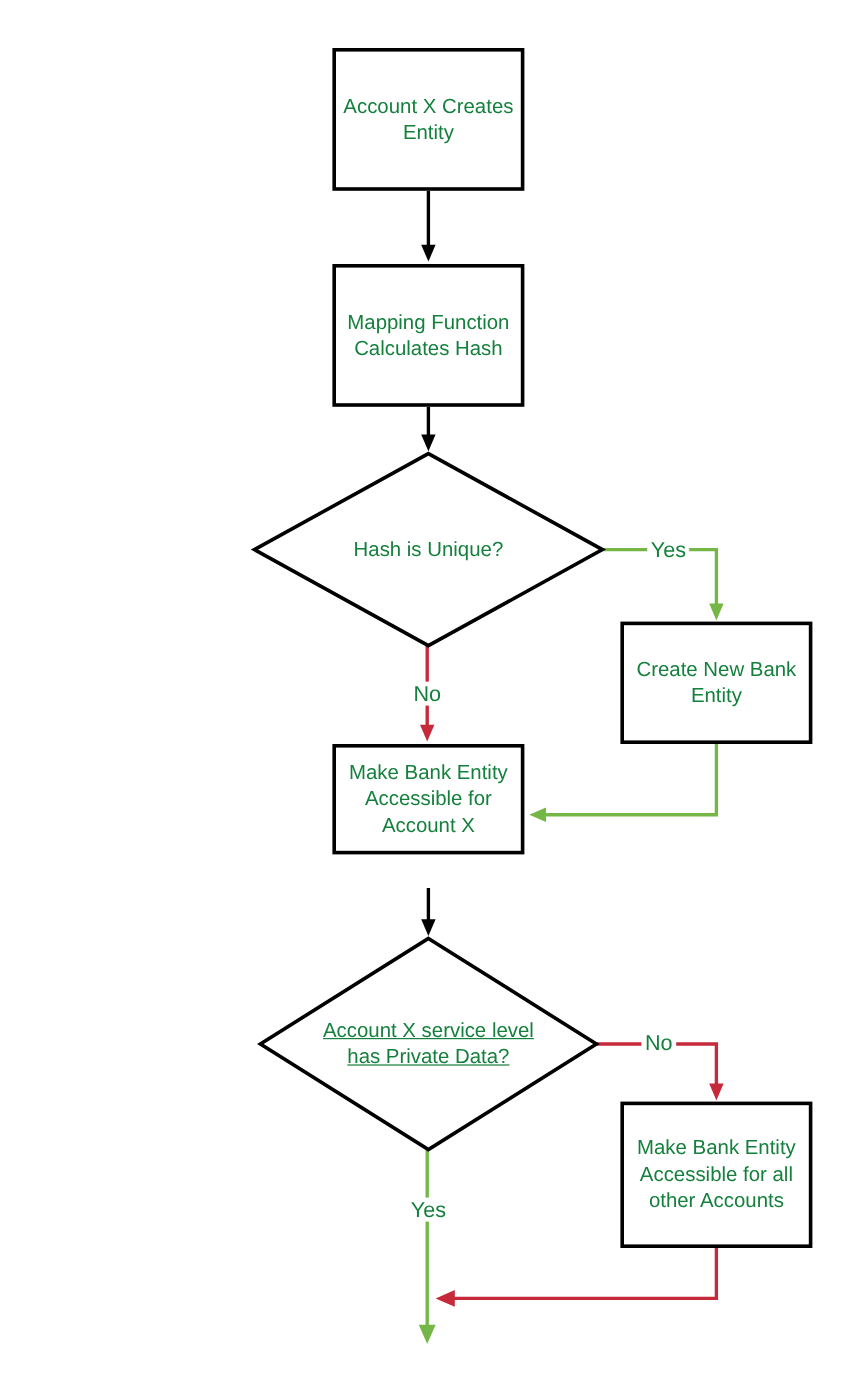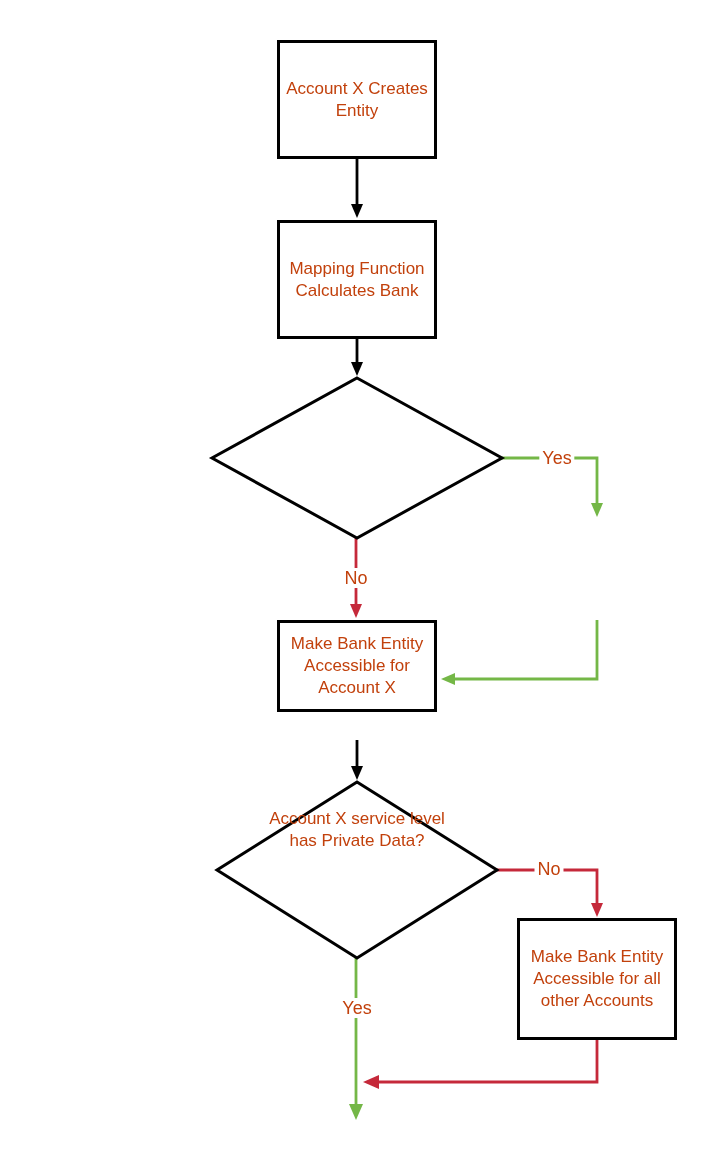--- a/index.html
+++ b/index.html
@@ -3,21 +3,21 @@
 <meta charset="utf-8">
 <style>
   * { margin: 0; padding: 0; box-sizing: border-box; }
   html, body { background: #ffffff; }
   .canvas {
     position: relative;
     width: 717px;
     height: 1160px;
     background: #ffffff;
     font-family: "Liberation Sans", "DejaVu Sans", sans-serif;
-    color: #c2410c;
+    color: #15803d;
     overflow: hidden;
   }
   .edges-layer {
     position: absolute;
     left: 0; top: 0;
   }
   .node {
     position: absolute;
     background: #ffffff;
     border: 3px solid #000000;
@@ -101,34 +101,38 @@
     <polygon points="357,378 502,458 357,538 212,458" fill="#ffffff" stroke-width="3" stroke="#000000"></polygon>
 
     <polygon points="357,782 497,870 357,958 217,870" fill="#ffffff" stroke-width="3" stroke="#000000"></polygon>
   </svg>
 
   <div class="node" style="left:277px; top:40px; width:160px; height:119px;">
     <span>Account X Creates Entity</span>
   </div>
 
   <div class="node" style="left:277px; top:220px; width:160px; height:119px;">
-    <span>Mapping Function Calculates Bank</span>
+    <span>Mapping Function Calculates Hash</span>
   </div>
 
+  <div class="node" style="left:517px; top:518px; width:160px; height:102px;">
+    <span>Create New Bank Entity</span>
+  </div>
 
   <div class="node" style="left:277px; top:620px; width:160px; height:92px;">
     <span>Make Bank Entity Accessible for Account X</span>
   </div>
 
   <div class="node" style="left:517px; top:918px; width:160px; height:122px;">
     <span>Make Bank Entity Accessible for all other Accounts</span>
   </div>
 
+  <div class="diamond-label" style="left:357px; top:458px; width:220px;">Hash is Unique?</div>
 
-  <div class="diamond-label" style="left:357px; top:830px; width:196px;">Account X service level has Private Data?</div>
+  <div class="diamond-label" style="left:357px; top:870px; width:196px;text-decoration:underline;">Account X service level has Private Data?</div>
 
   <div class="edge-label" style="left:557px; top:458px;">Yes</div>
 
   <div class="edge-label" style="left:356px; top:578px;">No</div>
 
   <div class="edge-label" style="left:549px; top:869px;">No</div>
 
   <div class="edge-label" style="left:357px; top:1008px;">Yes</div>
 
 </div>

